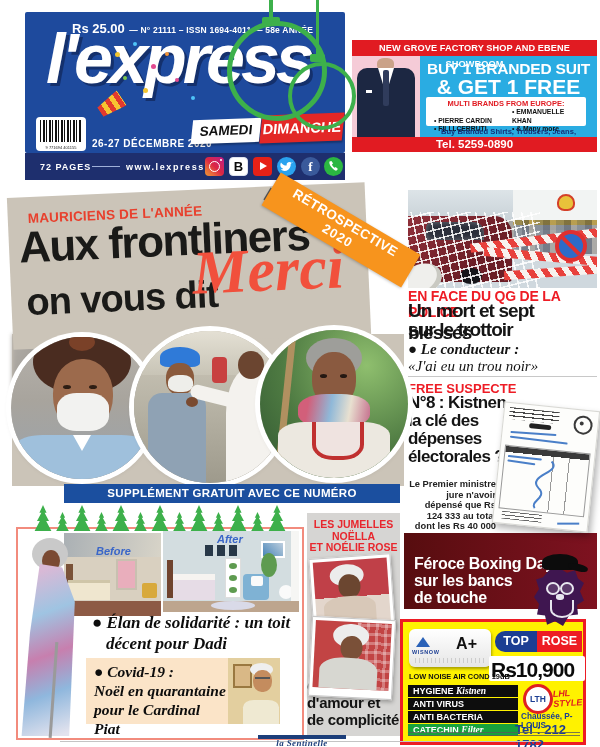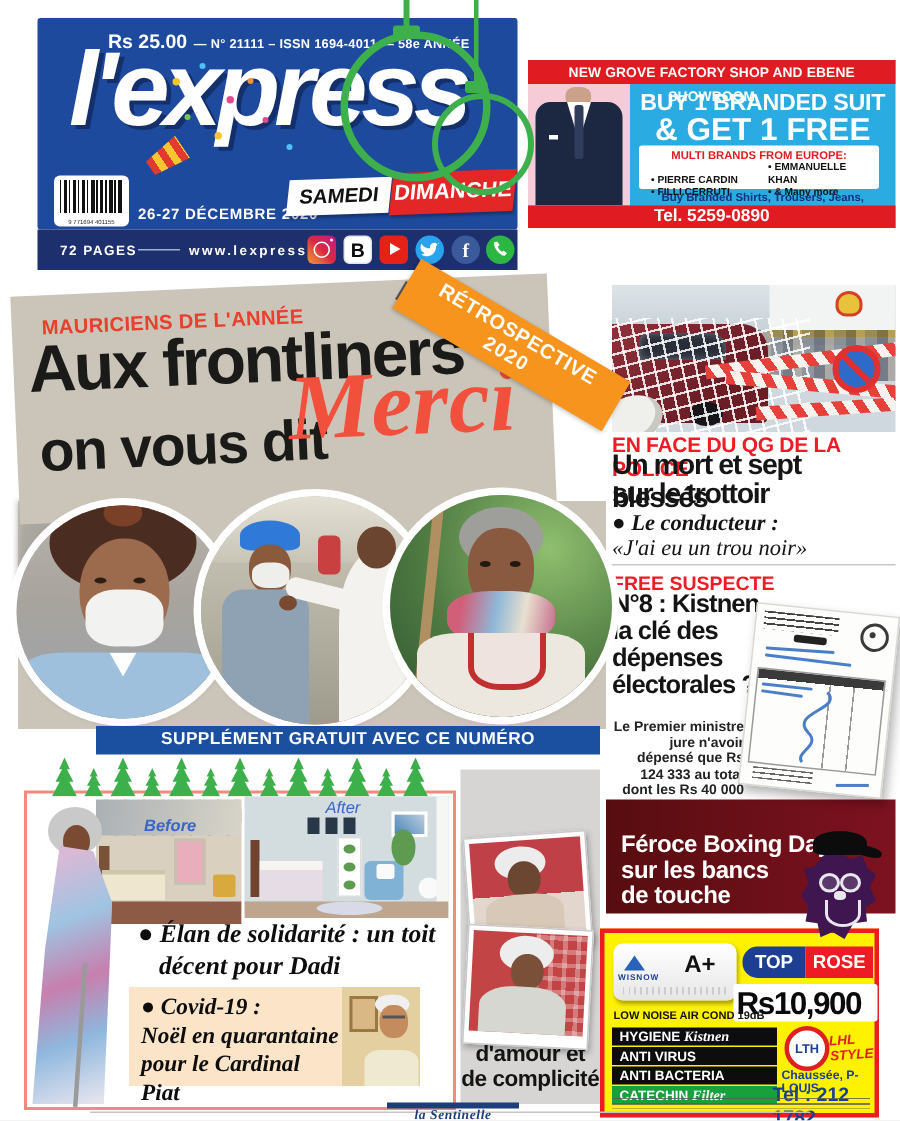--- a/index.html
+++ b/index.html
@@ -221,21 +221,21 @@
   .before{left:64px;top:533px;width:97px;height:83px;background:#d9d0c0;overflow:hidden}
   .bf-roof{position:absolute;left:0;top:0;width:100%;height:24px;
      background:linear-gradient(100deg,#aab0b4,#d8d4c8),repeating-linear-gradient(75deg,rgba(70,70,70,.5) 0 2px,transparent 2px 12px)}
   .bf-curt{position:absolute;right:24px;top:26px;width:17px;height:27px;background:#e9aebc;border:2px solid #c8c0b0}
   .bf-chair{position:absolute;right:4px;bottom:18px;width:15px;height:15px;background:#d8a93c;border-radius:2px}
   .bf-bed{position:absolute;left:4px;bottom:16px;width:42px;height:17px;background:#efe6cf;border-top:3px solid #cfc5a8}
   .bf-hb{position:absolute;left:2px;bottom:30px;width:7px;height:22px;background:#7a5238}
   .bf-floor{position:absolute;left:0;bottom:0;width:100%;height:15px;background:#8d5a45}
   .bf-lbl{position:absolute;left:32px;top:12px;color:#3a66c8;font-weight:800;font-style:italic;font-size:11px}
   .after{left:163px;top:531px;width:136px;height:81px;background:#d3dde0;overflow:hidden}
-  .af-lbl{position:absolute;left:54px;top:2px;color:#3a66c8;font-weight:400;font-style:italic;font-size:11px}
+  .af-lbl{position:absolute;left:54px;top:2px;color:#3a66c8;font-weight:700;font-style:italic;font-size:11px}
   .af-frame{position:absolute;top:14px;width:8px;height:11px;background:#283848}
   .af-paint{position:absolute;right:14px;top:10px;width:20px;height:13px;border:2px solid #fff;
             background:linear-gradient(45deg,#4a86b8,#bccede)}
   .af-hb{position:absolute;left:4px;bottom:14px;width:6px;height:38px;background:#6f432e}
   .af-bed{position:absolute;left:10px;bottom:12px;width:42px;height:26px;background:#e6dce6;
           box-shadow:inset 0 6px 0 #f6f3f0}
   .af-shelf{position:absolute;left:62px;bottom:14px;width:14px;height:38px;background:#fff;border:1px solid #ddd}
   .af-dot{position:absolute;width:8px;height:6px;background:#5e9b50;border-radius:50%}
   .af-chair{position:absolute;right:30px;bottom:12px;width:26px;height:26px;background:#7fb2d4;border-radius:4px}
   .af-pill{position:absolute;right:36px;bottom:26px;width:12px;height:10px;background:#fafafa;border-radius:2px}
@@ -274,21 +274,21 @@
   .p1-top{position:absolute;left:8px;top:36px;width:52px;height:26px;background:#d8c8b8;border-radius:40% 40% 0 0}
   .pol2{left:310px;top:618px;width:84px;height:80px;transform:rotate(3deg);z-index:2}
   .pol2 .ph{width:100%;height:100%;background:#c24444;position:relative;overflow:hidden}
   .p2-lat{position:absolute;right:0;top:0;width:34px;height:100%;
           background:repeating-linear-gradient(0deg,rgba(255,255,255,.3) 0 3px,transparent 3px 9px),
                      repeating-linear-gradient(90deg,rgba(255,255,255,.3) 0 3px,transparent 3px 9px)}
   .p2-hair{position:absolute;left:18px;top:2px;width:36px;height:24px;background:#ededed;border-radius:50%}
   .p2-face{position:absolute;left:26px;top:14px;width:22px;height:24px;background:#7a5038;border-radius:48%}
   .p2-top{position:absolute;left:6px;top:36px;width:58px;height:32px;border-radius:40% 40% 0 0;
           background:#e8e4da;box-shadow:inset 0 0 0 30px rgba(120,140,160,.15)}
-  .tw-cap{position:absolute;left:0;bottom:8px;width:100%;text-align:center;color:#141414;font-weight:800;
+  .tw-cap{position:absolute;left:0;bottom:8px;width:100%;text-align:left;color:#141414;font-weight:800;
           font-size:15px;line-height:16.5px;letter-spacing:-.3px}
 
   
   .foot-rule{left:60px;top:741px;width:480px;height:1px;background:#c4c4c4}
   .foot-bar{left:258px;top:735px;width:88px;height:4px;background:#1c3e7a}
   .foot-logo{left:258px;top:739px;width:88px;text-align:center;color:#1c3e7a;font-weight:700;font-size:9px;
              font-style:italic;font-family:"Liberation Serif",serif;letter-spacing:.4px;line-height:9px}
 
   
   .conf{border-radius:50%;z-index:5}
@@ -575,20 +575,25 @@
   </div>
   <div class="abs cardinal">
     <div class="cd-frame"></div>
     <div class="cd-hair"></div>
     <div class="cd-face"></div>
     <div class="cd-gl"></div>
     <div class="cd-shirt"></div>
   </div>
 
   <div class="abs tw-box">
+    <div class="tw-kick">
+      <span>LES JUMELLES</span><br>
+      <span>NOËLLA</span><br>
+      <span>ET NOÉLIE ROSE</span>
+    </div>
     <div class="tw-cap">
       <span>Cent ans</span><br>
       <span>d'amour et</span><br>
       <span>de complicité</span>
     </div>
   </div>
   <div class="abs pol pol1">
     <div class="ph">
       <div class="p1-hair"></div>
       <div class="p1-face"></div>

